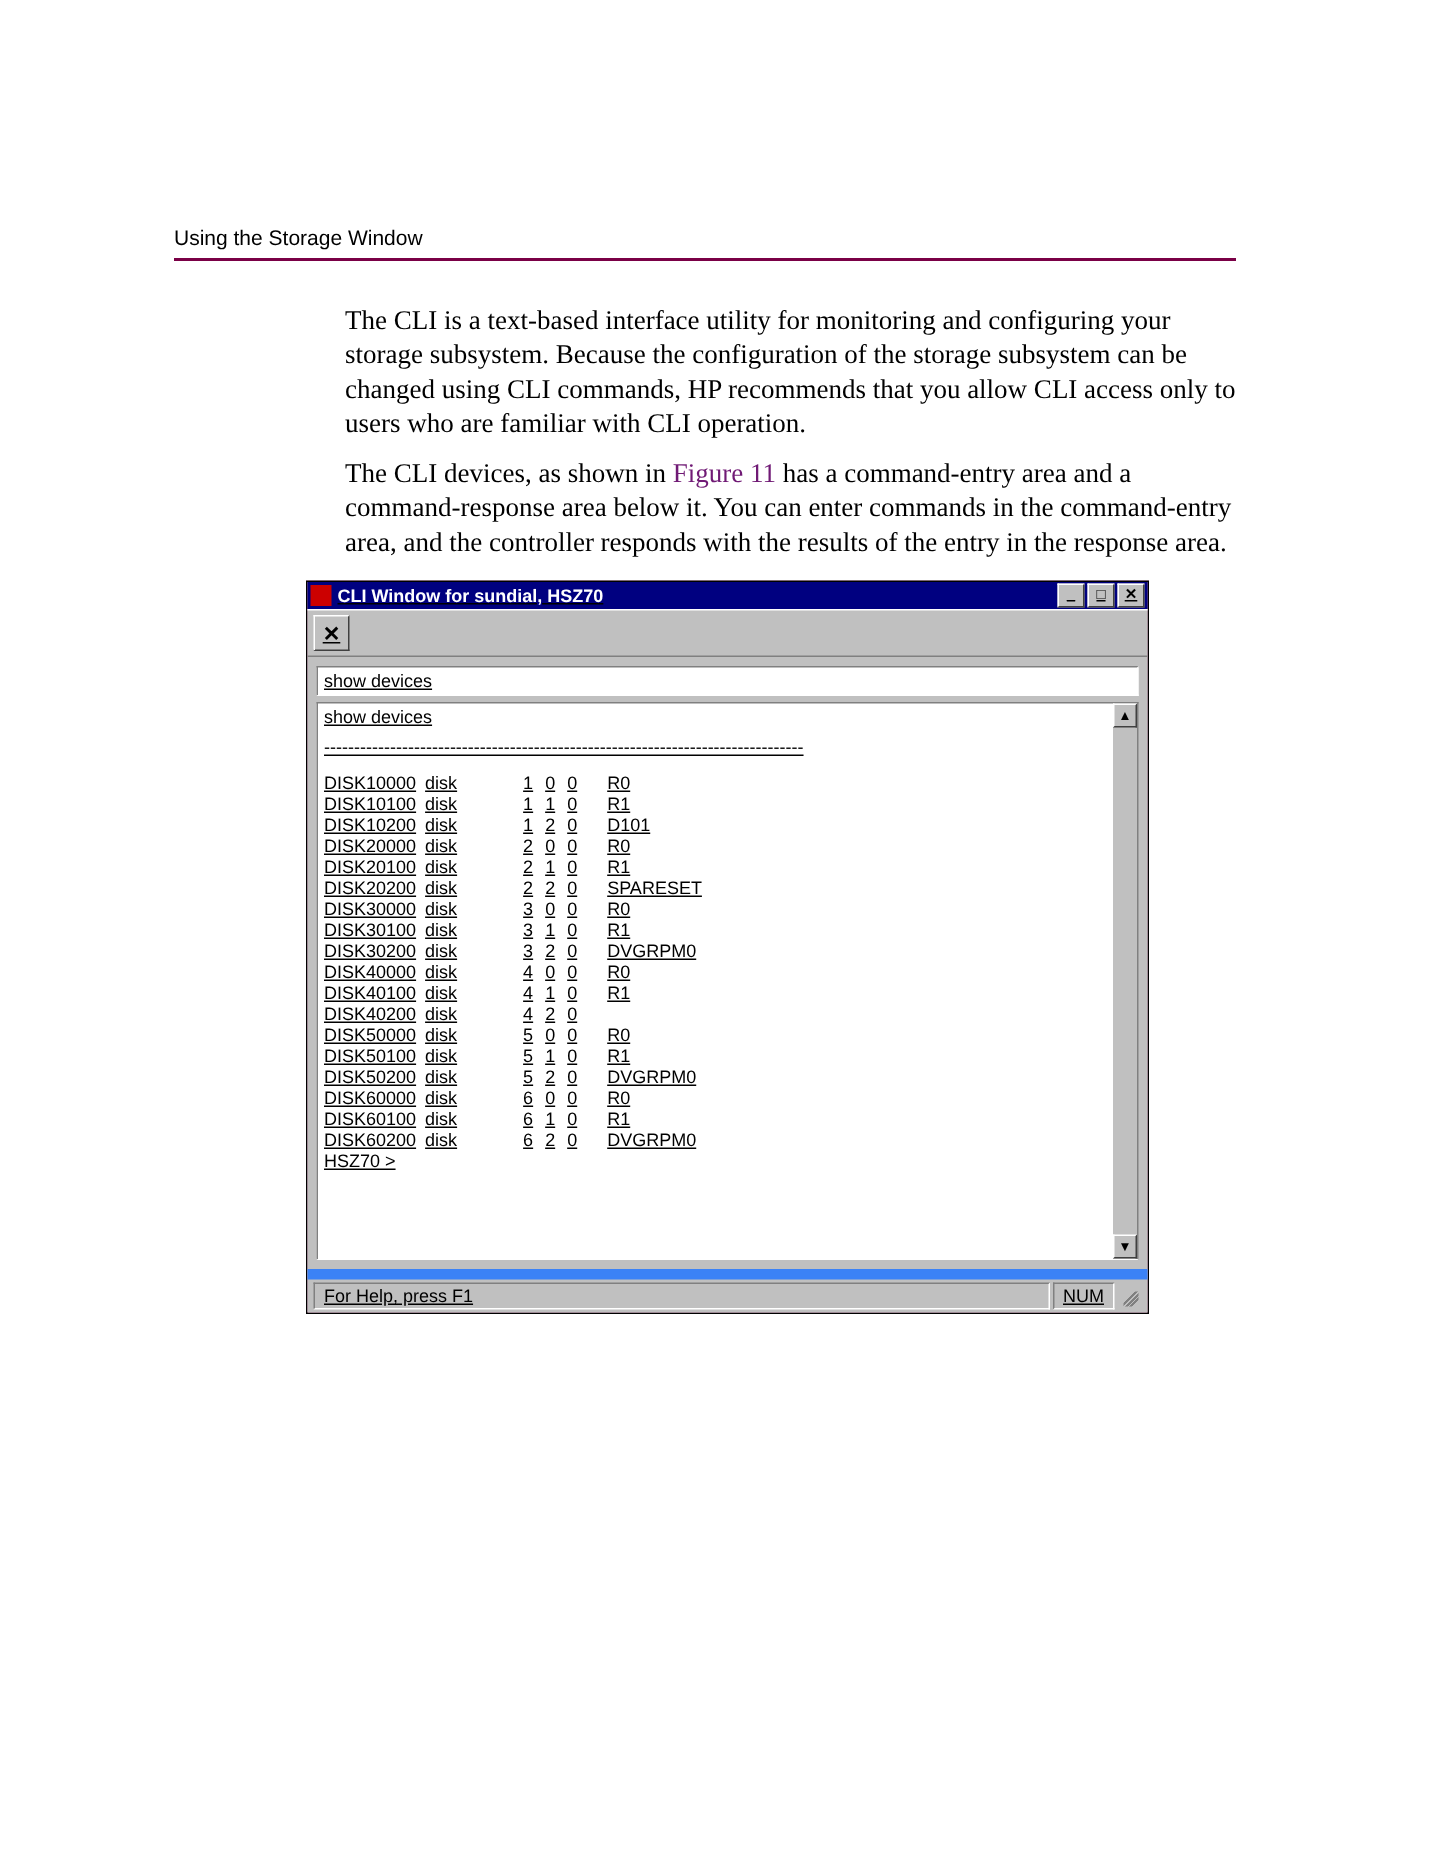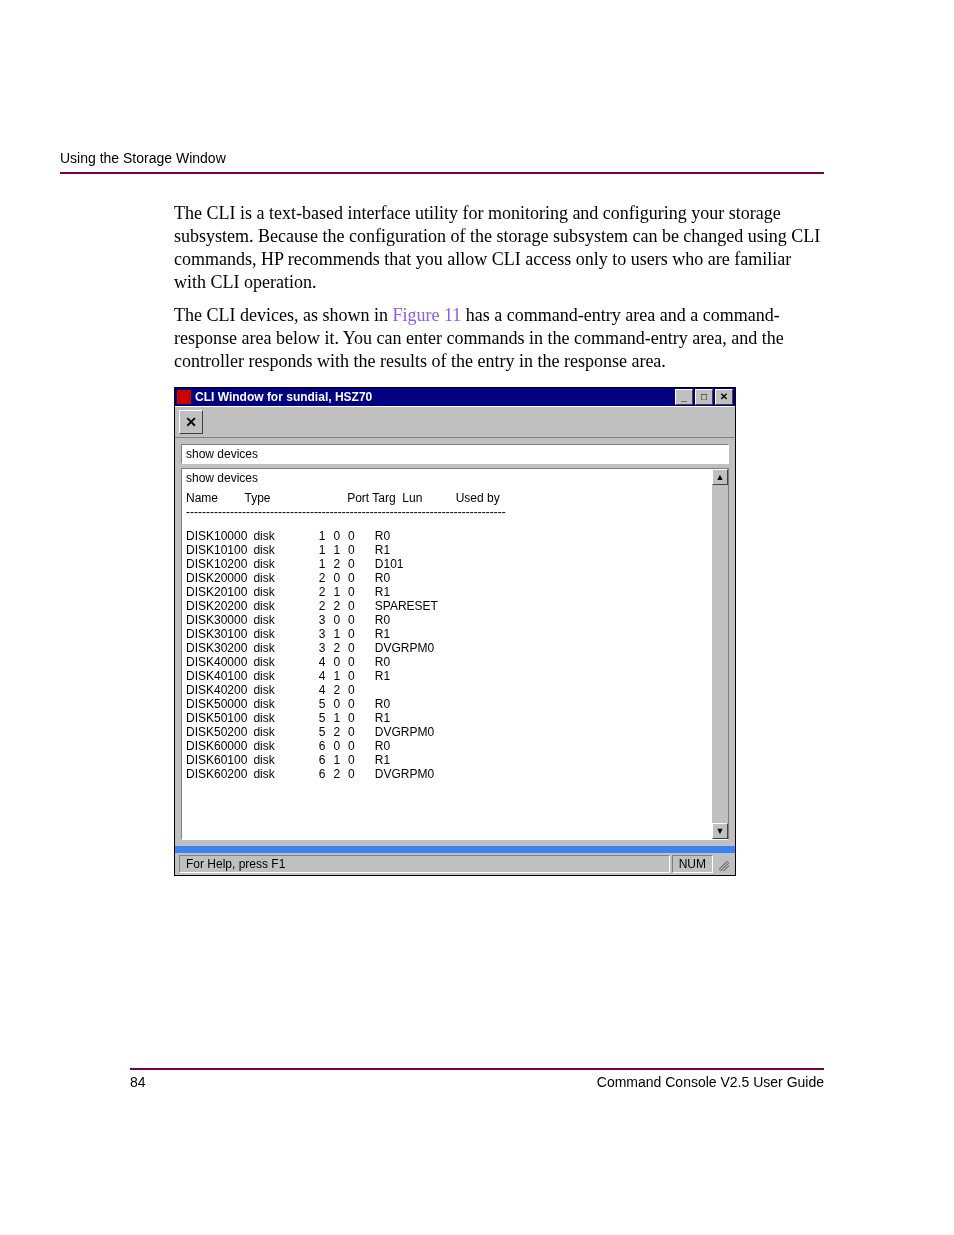--- a/index.html
+++ b/index.html
@@ -7,21 +7,21 @@
     padding: 0;
     background: #fff;
     font-family: "Times New Roman", Times, serif;
     color: #000;
   }
   .page {
     width: 954px;
     height: 1235px;
     position: relative;
     box-sizing: border-box;
-    padding: 150px 130px 0 60px;
+    padding: 150px 130px 0 116px;
   }
   .running-head {
     font-family: Arial, Helvetica, sans-serif;
     font-size: 14px;
     margin-bottom: 6px;
   }
   .hr-thick {
     border: none;
     border-top: 2px solid #7a0046;
     margin: 0 0 28px 0;
@@ -33,31 +33,32 @@
     margin: 0 0 12px 0;
   }
   .body-text {
     font-size: 18px;
     line-height: 1.28;
     margin: 0 0 10px 0;
     text-align: left;
     padding-left: 114px;
   }
   .xref {
-    color: #8b5cf6;
+    color: #701a75;
   }
   
   .cli-win {
     margin-top: 14px;
-    margin-left: 114px;
+    margin-left: 88px;
     width: 560px;
     border: 1px solid #000;
     font-family: "MS Sans Serif", Arial, Helvetica, sans-serif;
     font-size: 12px;
     background: #f9a8d4;
+    text-decoration: underline;
   }
   .titlebar {
     background: #000080;
     color: #fff;
     display: flex;
     align-items: center;
     height: 18px;
     padding: 0 2px;
   }
   .titlebar .app-icon {
@@ -254,21 +255,20 @@
       <div class="tbtn">✕</div>
     </div>
 
     <div class="client">
       <div class="cmd-input">show devices</div>
 
       <div class="output-wrap">
         <div class="output">
           <div>show devices</div>
           <div style="height:6px"></div>
-          <div class="hdr-row">Name        Type                       Port Targ  Lun          Used by</div>
           <div class="dashes">--------------------------------------------------------------------------------</div>
           <table>
             <tbody id="device-rows">
                 <tr>
                   <td>DISK10000</td>
                   <td style="padding-right:40px;">disk</td>
                   <td class="n">1</td>
                   <td class="n">0</td>
                   <td class="n" style="padding-right:20px;">0</td>
                   <td>R0</td>
@@ -404,37 +404,31 @@
                 <tr>
                   <td>DISK60200</td>
                   <td style="padding-right:40px;">disk</td>
                   <td class="n">6</td>
                   <td class="n">2</td>
                   <td class="n" style="padding-right:20px;">0</td>
                   <td>DVGRPM0</td>
                 </tr>
               </tbody>
           </table>
+          <div>HSZ70 &gt;</div>
         </div>
         <div class="scrollbar">
           <div class="arrow up">▲</div>
           <div class="arrow down">▼</div>
         </div>
       </div>
     </div>
 
     <div class="statusbar">
       <div class="cell main">For Help, press F1</div>
       <div class="cell">NUM</div>
       <div class="grip"></div>
     </div>
   </div>
 
 
-  <div class="footer">
-    <hr class="hr">
-    <div class="row">
-      <span>84</span>
-      <span>Command Console V2.5 User Guide</span>
-    </div>
-  </div>
 
 </div>
 
 </body></html>

